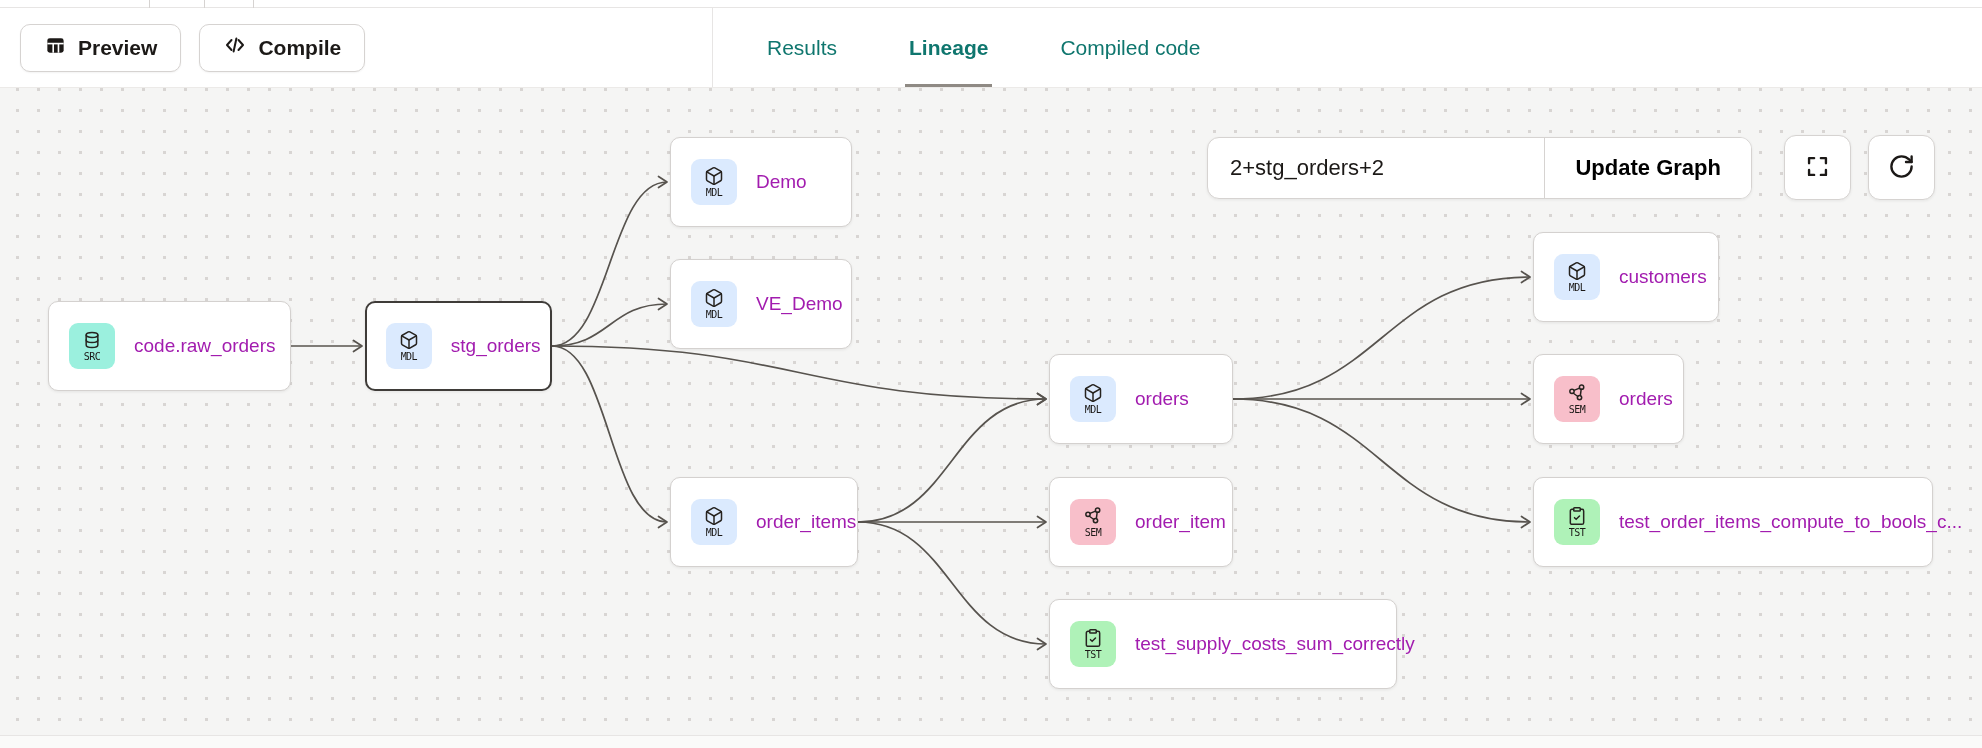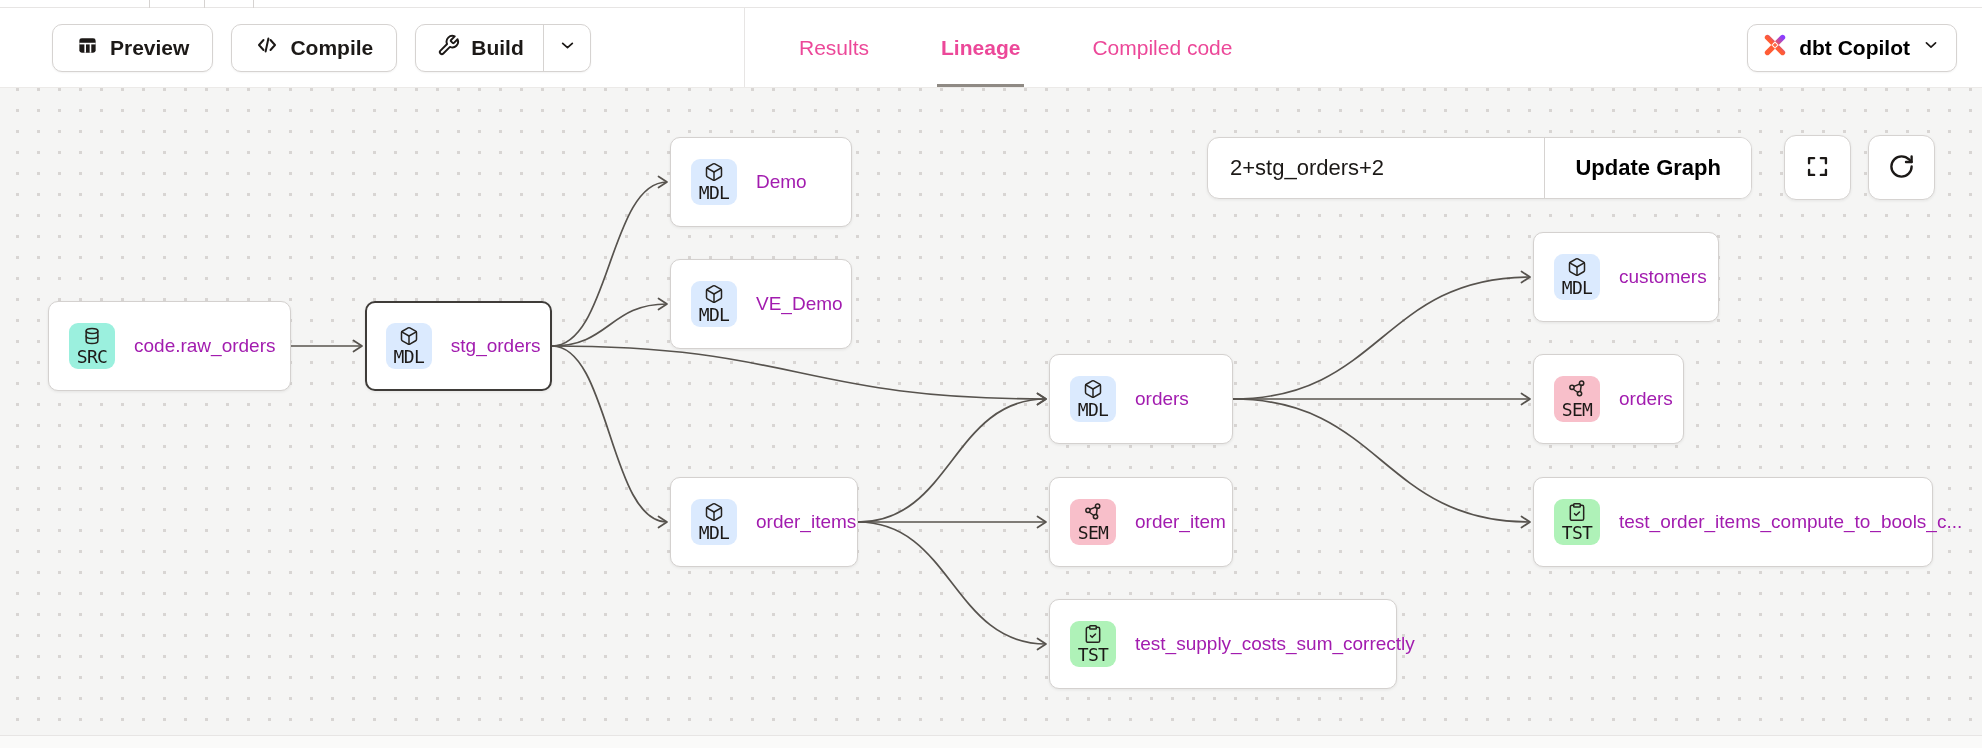--- a/index.html
+++ b/index.html
@@ -5,33 +5,33 @@
   * { box-sizing: border-box; margin: 0; padding: 0; }
   html,body { width:1982px; height:748px; overflow:hidden; }
   body { font-family:"Liberation Sans", sans-serif; background:#fff; color:#1c1917; }
   .app { width:1982px; height:748px; display:flex; flex-direction:column; }
 
   
   .tabstrip { height:8px; background:#fff; border-bottom:1px solid #e7e5e4; position:relative; flex-shrink:0; }
   .tabstrip .tick { position:absolute; top:0; width:1px; height:8px; background:#d6d3d1; }
 
   
-  .header { height:80px; background:#fff; display:flex; align-items:center; border-bottom:1px solid #eceae8; flex-shrink:0;padding-left:32px; }
+  .header { height:80px; background:#fff; display:flex; align-items:center; border-bottom:1px solid #eceae8; flex-shrink:0; }
   .toolbar { width:713px; flex-shrink:0; height:100%; display:flex; align-items:center; gap:18px; padding:0 0 0 20px; border-right:1px solid #e7e5e4; }
   .btn { display:flex; align-items:center; gap:11px; height:48px; padding:0 23px; background:#fff;
          border:1.4px solid #d6d3d1; border-radius:10px; font-size:21px; font-weight:700; color:#1c1917;
          cursor:pointer; white-space:nowrap; box-shadow:0 1px 2px rgba(28,25,23,.05); }
   .split { display:flex; align-items:stretch; height:48px; background:#fff; border:1.4px solid #d6d3d1;
            border-radius:10px; box-shadow:0 1px 2px rgba(28,25,23,.05); overflow:hidden; }
   .split .main { display:flex; align-items:center; gap:11px; padding:0 19px 0 21px; font-size:21px; font-weight:700; cursor:pointer; }
   .split .sep { width:1.4px; background:#d6d3d1; }
   .split .chev { width:46px; display:flex; align-items:center; justify-content:center; cursor:pointer; }
 
   .tabs { display:flex; align-items:stretch; height:100%; margin-left:50px; gap:64px; }
-  .tab { display:flex; align-items:center; font-size:21px; font-weight:500; color:#ec4899; cursor:pointer;
+  .tab { display:flex; align-items:center; font-size:21px; font-weight:500; color:#0f766e; cursor:pointer;
          border-bottom:3px solid transparent; border-top:3px solid transparent; padding:0 4px; }
   .tab.active { font-weight:700; border-bottom-color:#8f8a84; }
 
   .copilot { margin-left:auto; margin-right:25px; display:flex; align-items:center; gap:11px; height:48px; padding:0 15px 0 14px;
              background:#fff; border:1.4px solid #d6d3d1; border-radius:10px; font-size:21px; font-weight:700; cursor:pointer;
              box-shadow:0 1px 2px rgba(28,25,23,.05); }
 
   
   .canvas { position:relative; height:647px; flex-shrink:0; background-color:#f5f5f4;
             background-image:radial-gradient(circle, #d8d5d3 1.6px, transparent 1.9px);
@@ -39,21 +39,21 @@
   #edges-layer { position:absolute; left:0; top:0; z-index:1; }
   #edges-layer path.edge { fill:none; stroke:#57534e; stroke-width:1.7px; }
 
   .node { position:absolute; z-index:2; height:90px; background:#fff; border:1.4px solid #d4d1cf; border-radius:10px;
           display:flex; align-items:center; gap:19px; padding-left:20px; cursor:pointer;
           box-shadow:0 1px 3px rgba(28,25,23,.08); }
   .node.selected { border:2.6px solid #3f3c39; padding-left:18.8px; }
   .badge { width:46px; height:46px; border-radius:9px; display:flex; flex-direction:column; align-items:center;
            justify-content:center; flex-shrink:0; }
   .badge svg { width:20px; height:20px; display:block; }
-  .badge-label { font-family:"DejaVu Sans Mono", monospace; font-size:18px; font-weight:500; color:#1c1917;
+  .badge-label { font-family:"DejaVu Sans Mono", monospace; font-size:10px; font-weight:500; color:#1c1917;
                  letter-spacing:-0.6px; line-height:1.1; margin-top:1px; }
   .node-label { font-size:19px; font-weight:500; color:#a21caf; white-space:nowrap; }
 
   
   .selector { position:absolute; z-index:3; left:1207px; top:49px; width:545px; height:62px; display:flex; align-items:stretch;
               background:#fff; border:1.4px solid #d6d3d1; border-radius:12px; overflow:hidden;
               box-shadow:0 1px 3px rgba(28,25,23,.07); }
   .selector input { width:336px; border:none; outline:none; background:transparent; padding-left:22px;
                     font-family:"Liberation Sans", sans-serif; font-size:22px; color:#1c1917; }
   .selector .sep { width:1.4px; background:#d6d3d1; }
@@ -97,76 +97,36 @@
         <span>
           <svg width="24" height="24" viewBox="0 0 24 24" fill="none" stroke="#1c1917" stroke-width="2" stroke-linecap="round" stroke-linejoin="round">
               <path d="M8.5 7 4 12l4.5 5"></path>
               <path d="M15.5 7 20 12l-4.5 5"></path>
               <path d="M13.4 5.5 10.6 18.5"></path>
             </svg>
         </span>
         <span>Compile</span>
       </button>
 
-      <div class="split">
-        <div class="main">
-          <span>
-            <svg width="23" height="23" viewBox="0 0 24 24" fill="none" stroke="#1c1917" stroke-width="2" stroke-linecap="round" stroke-linejoin="round">
-                <path d="M14.7 6.3a1 1 0 0 0 0 1.4l1.6 1.6a1 1 0 0 0 1.4 0l3.77-3.77a6 6 0 0 1-7.94 7.94l-6.91 6.91a2.12 2.12 0 0 1-3-3l6.91-6.91a6 6 0 0 1 7.94-7.94l-3.76 3.76z"></path>
-              </svg>
-          </span>
-          <span>Build</span>
-        </div>
-        <div class="sep"></div>
-        <div class="chev">
-          <span>
-            <svg width="21" height="21" viewBox="0 0 24 24" fill="none" stroke="#1c1917" stroke-width="2" stroke-linecap="round" stroke-linejoin="round">
-                <path d="m6.5 9.5 5.5 5 5.5-5"></path>
-              </svg>
-          </span>
-        </div>
-      </div>
 
 
     </div>
 
     <nav class="tabs">
       <div class="tab">
           <span>Results</span>
         </div>
       <div class="tab active">
           <span>Lineage</span>
         </div>
       <div class="tab">
           <span>Compiled code</span>
         </div>
     </nav>
 
-    <button class="copilot">
-      <span>
-        <svg width="26" height="26" viewBox="0 0 24 24">
-          <defs>
-              <linearGradient id="dbtg" x1="0" y1="1" x2="1" y2="0">
-                <stop offset="0" stop-color="#ff5c35"></stop>
-                <stop offset=".5" stop-color="#ff5c35"></stop>
-                <stop offset="1" stop-color="#8b3dff"></stop>
-              </linearGradient>
-            </defs>
-          <path d="M5 5 19 19 M19 5 5 19" stroke="url(#dbtg)" stroke-width="4.8" stroke-linecap="round" fill="none"></path>
-          <rect x="9.6" y="9.6" width="4.8" height="4.8" fill="#fff" transform="rotate(45 12 12)"></rect>
-          <path d="M12 10.5v3M10.5 12h3" stroke="#ff5c35" stroke-width="1.3" stroke-linecap="round"></path>
-        </svg>
-      </span>
-      <span>dbt Copilot</span>
-      <span>
-        <svg width="20" height="20" viewBox="0 0 24 24" fill="none" stroke="#1c1917" stroke-width="2" stroke-linecap="round" stroke-linejoin="round">
-            <path d="m6.5 9.5 5.5 5 5.5-5"></path>
-          </svg>
-      </span>
-    </button>
   </div>
 
   <div class="canvas">
     <svg id="edges-layer" width="1982" height="647" viewBox="0 0 1982 647">
       <defs>
         <marker id="arrow" viewBox="-11 -8 13 16" markerWidth="13" markerHeight="16" refX="0" refY="0" orient="auto" markerUnits="userSpaceOnUse">
           <path d="M-8.5 -5.5 L0 0 L-8.5 5.5" fill="none" stroke="#57534e" stroke-width="1.7" stroke-linecap="round" stroke-linejoin="round"></path>
         </marker>
       </defs>
     <path class="edge" d="M 281 258 C 323 258, 320 258, 362 258" marker-end="url(#arrow)"></path>

